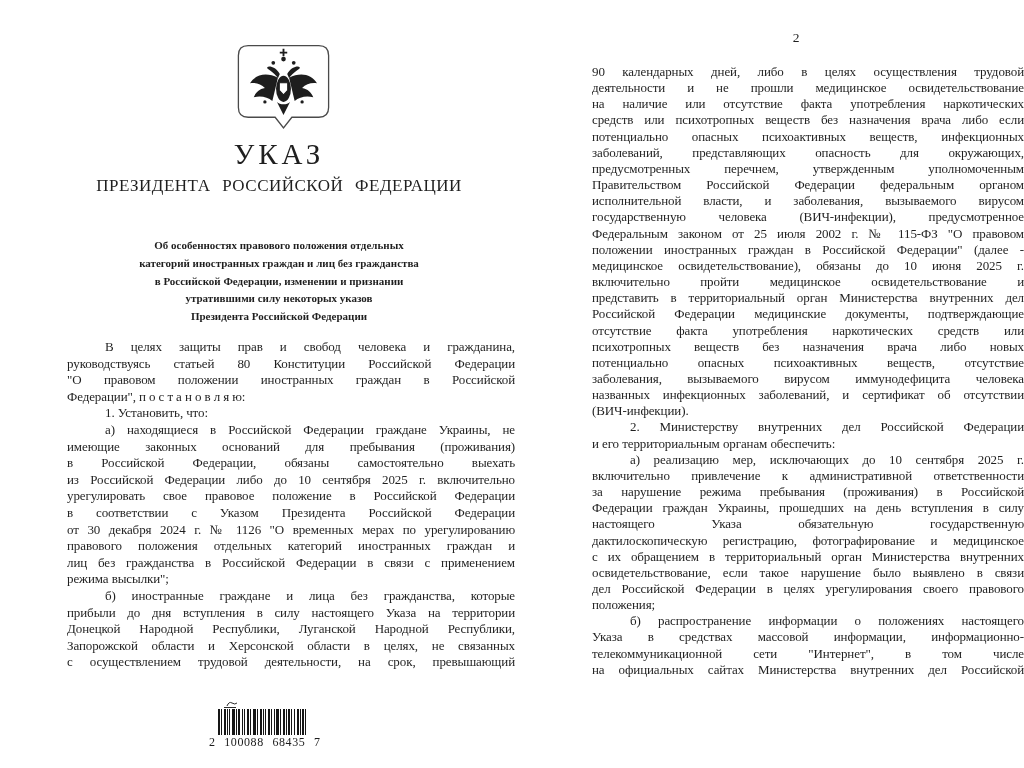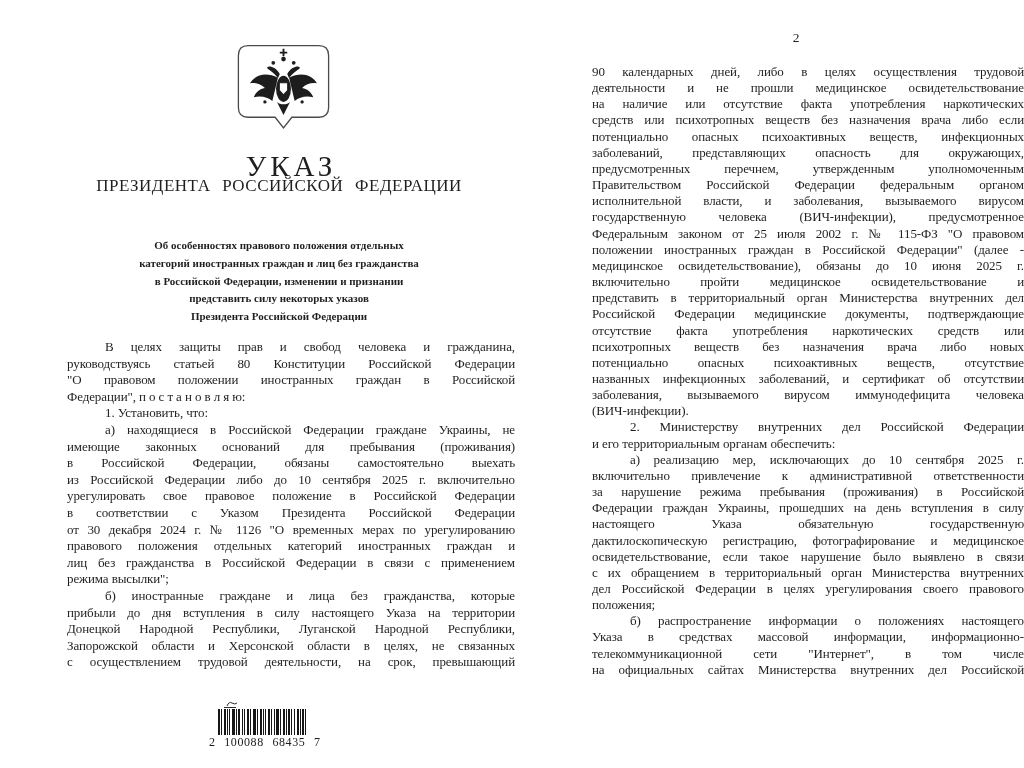--- a/index.html
+++ b/index.html
@@ -12,21 +12,21 @@
     position:relative;
   }
   .page{position:absolute;top:0;height:768px;}
   .page-1{left:55px;width:448px;}
   .page-2{left:580px;width:432px;}
 
   .emblem{position:absolute;left:182px;top:44px;width:93px;height:86px;}
 
   .title{
     position:absolute;left:0;top:139px;width:100%;
-    margin:12px;text-align:center;
+    margin:0;text-align:center;
     font-size:29px;font-weight:normal;letter-spacing:4px;line-height:30px;
   }
   .subtitle{
     position:absolute;left:0;top:176px;width:100%;
     margin:0;text-align:center;
     font-size:17px;font-weight:normal;letter-spacing:0.5px;word-spacing:7px;line-height:19px;
   }
   .headline{
     position:absolute;left:0;top:237px;width:100%;
     text-align:center;font-weight:bold;font-size:11px;line-height:17.8px;
@@ -86,21 +86,21 @@
     </svg>
   </div>
 
   <h1 class="title">УКАЗ</h1>
   <h2 class="subtitle">ПРЕЗИДЕНТА РОССИЙСКОЙ ФЕДЕРАЦИИ</h2>
 
   <div class="headline">
       <div>Об особенностях правового положения отдельных</div>
       <div>категорий иностранных граждан и лиц без гражданства</div>
       <div>в Российской Федерации, изменении и признании</div>
-      <div>представить силу некоторых указов</div>
+      <div>утратившими силу некоторых указов</div>
       <div>Президента Российской Федерации</div>
     </div>
 
   <div class="body-text body-1">
       <div class="body-line indent">В целях защиты прав и свобод человека и гражданина,</div>
       <div class="body-line">руководствуясь статьей 80 Конституции Российской Федерации</div>
       <div class="body-line">"О правовом положении иностранных граждан в Российской</div>
       <div class="body-line last-left">Федерации", п о с т а н о в л я ю:</div>
       <div class="body-line indent last-left">1. Установить, что:</div>
       <div class="body-line indent">а) находящиеся в Российской Федерации граждане Украины, не</div>
@@ -148,33 +148,33 @@
       <div class="body-line">государственную человека (ВИЧ-инфекции), предусмотренное</div>
       <div class="body-line">Федеральным законом от 25 июля 2002 г. № 115-ФЗ "О правовом</div>
       <div class="body-line">положении иностранных граждан в Российской Федерации" (далее -</div>
       <div class="body-line">медицинское освидетельствование), обязаны до 10 июня 2025 г.</div>
       <div class="body-line">включительно пройти медицинское освидетельствование и</div>
       <div class="body-line">представить в территориальный орган Министерства внутренних дел</div>
       <div class="body-line">Российской Федерации медицинские документы, подтверждающие</div>
       <div class="body-line">отсутствие факта употребления наркотических средств или</div>
       <div class="body-line">психотропных веществ без назначения врача либо новых</div>
       <div class="body-line">потенциально опасных психоактивных веществ, отсутствие</div>
+      <div class="body-line">заболевания, вызываемого вирусом иммунодефицита человека</div>
       <div class="body-line">названных инфекционных заболеваний, и сертификат об отсутствии</div>
-      <div class="body-line">заболевания, вызываемого вирусом иммунодефицита человека</div>
       <div class="body-line last-left">(ВИЧ-инфекции).</div>
       <div class="body-line indent">2. Министерству внутренних дел Российской Федерации</div>
       <div class="body-line last-left">и его территориальным органам обеспечить:</div>
       <div class="body-line indent">а) реализацию мер, исключающих до 10 сентября 2025 г.</div>
       <div class="body-line">включительно привлечение к административной ответственности</div>
       <div class="body-line">за нарушение режима пребывания (проживания) в Российской</div>
       <div class="body-line">Федерации граждан Украины, прошедших на день вступления в силу</div>
       <div class="body-line">настоящего Указа обязательную государственную</div>
       <div class="body-line">дактилоскопическую регистрацию, фотографирование и медицинское</div>
+      <div class="body-line">с их обращением в территориальный орган Министерства внутренних</div>
       <div class="body-line">освидетельствование, если такое нарушение было выявлено в связи</div>
-      <div class="body-line">с их обращением в территориальный орган Министерства внутренних</div>
       <div class="body-line">дел Российской Федерации в целях урегулирования своего правового</div>
       <div class="body-line last-left">положения;</div>
       <div class="body-line indent">б) распространение информации о положениях настоящего</div>
       <div class="body-line">Указа в средствах массовой информации, информационно-</div>
       <div class="body-line">телекоммуникационной сети "Интернет", в том числе</div>
       <div class="body-line">на официальных сайтах Министерства внутренних дел Российской</div>
     </div>
 </section>
 
 </body></html>

